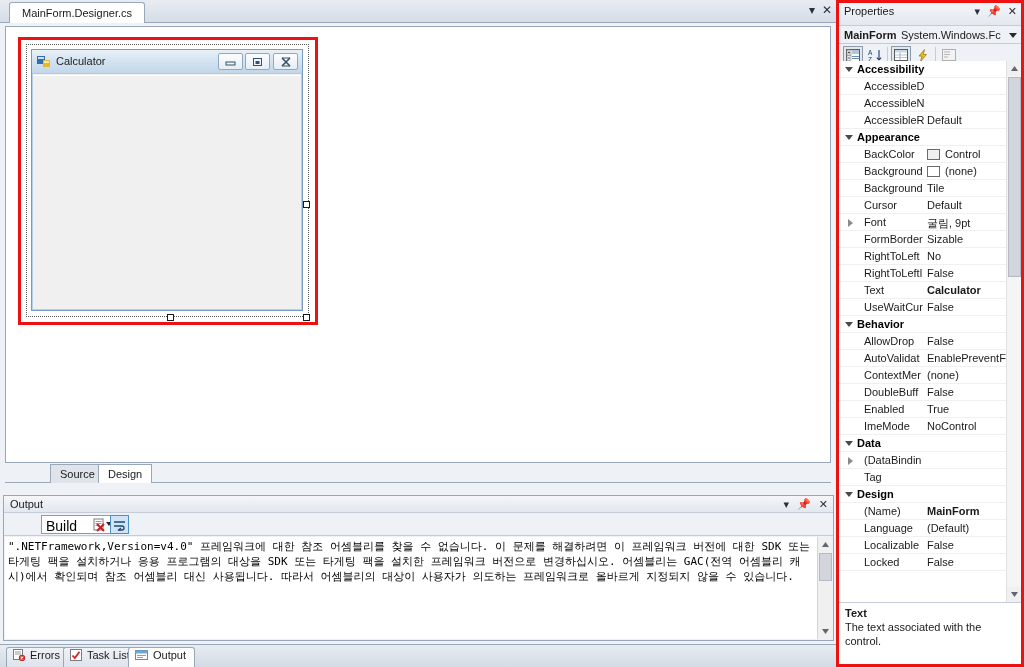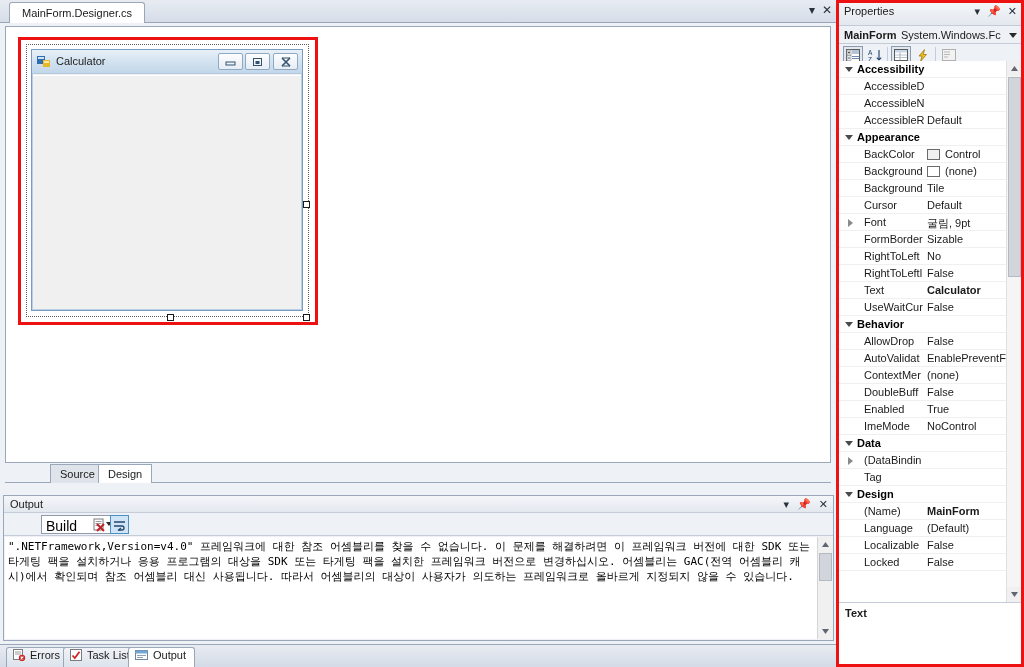--- a/index.html
+++ b/index.html
@@ -644,17 +644,18 @@
           <div class="sb-arrow" style="bottom:0;">
             <svg width="7" height="5" viewBox="0 0 7 5">
                 <path d="M0,0 L7,0 L3.5,5 Z" fill="#5f6671"></path>
               </svg>
           </div>
         </div>
       </div>
 
       <div id="desc">
         <div id="desc-title">Text</div>
+        <div id="desc-body">The text associated with the control.</div>
       </div>
 
     </div>
   </div>
 </div>
 
 </body></html>

